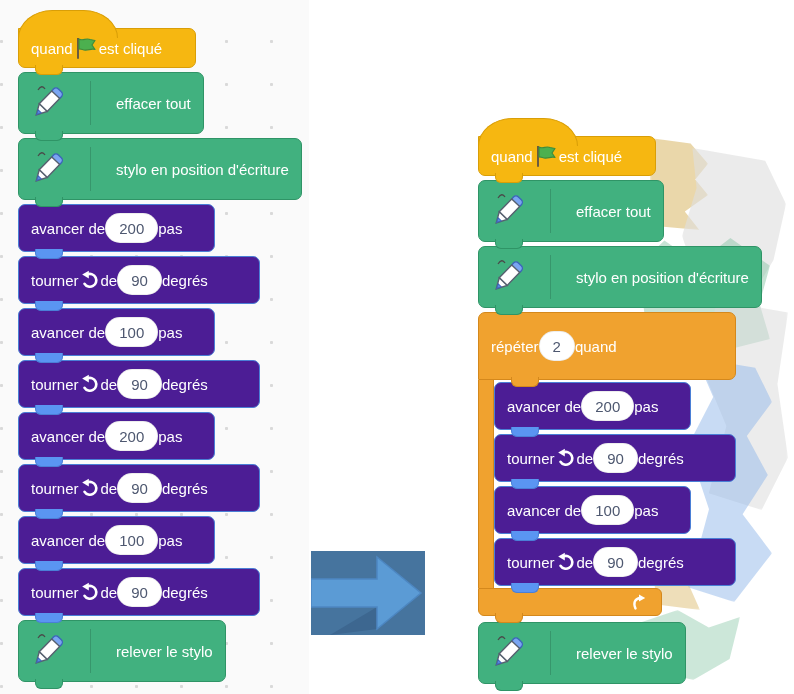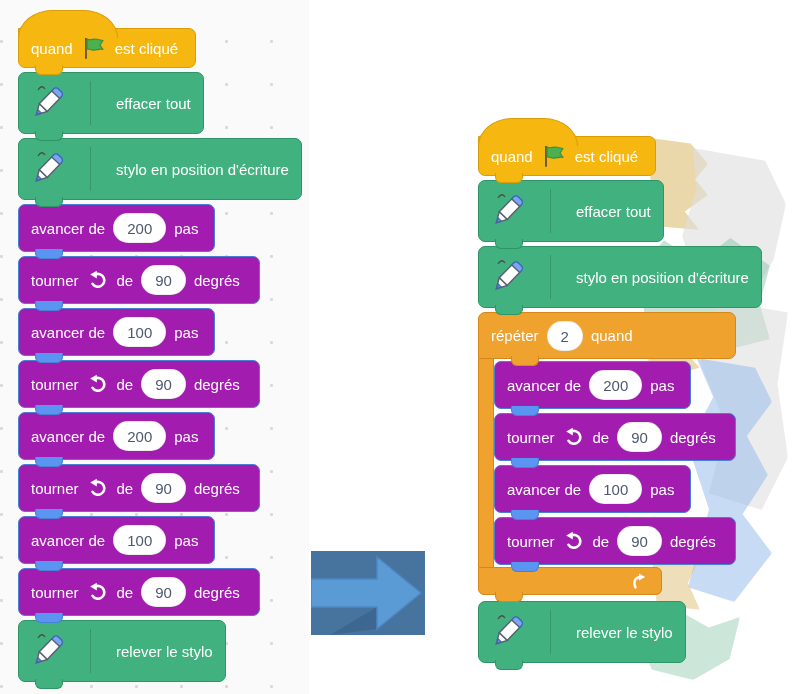--- a/index.html
+++ b/index.html
@@ -24,47 +24,47 @@
   .g6{left:688px;top:358px;width:84px;height:244px;background:#92B7EA;opacity:.5;
       clip-path:polygon(10% 0,80% 4%,100% 18%,70% 32%,95% 48%,65% 64%,100% 80%,55% 100%,0 94%,25% 62%,0 36%,30% 16%);}
   .g7{left:652px;top:556px;width:48px;height:54px;background:#D9B765;opacity:.45;
       clip-path:polygon(0 10%,100% 0,75% 50%,100% 100%,10% 90%);}
   .g8{left:636px;top:610px;width:104px;height:70px;background:#8FC9AA;opacity:.45;
       clip-path:polygon(0 20%,40% 0,70% 25%,100% 10%,90% 70%,55% 100%,15% 85%);}
 
   
   .stack{position:absolute;display:flex;flex-direction:column;align-items:flex-start;}
   .stack > * + *{margin-top:4px;}
-  .block{position:relative;display:flex;align-items:center;gap:8px;color:#fff;
+  .block{position:relative;display:flex;align-items:center;color:#fff;
          font-size:15px;border:1px solid;border-radius:7px;padding:0 12px;
          white-space:nowrap;box-sizing:border-box;}
   .c-yellow{background:#F6B711;border-color:#D99E07;}
   .c-green {background:#41B17F;border-color:#2F9466;}
-  .c-blue  {background:#a21caf;border-color:#4A7FD6;}
+  .c-blue  {background:#4c1d95;border-color:#4A7FD6;}
   .c-orange{background:#F0A22F;border-color:#D4881C;}
   .tab{position:absolute;bottom:-8px;left:16px;width:26px;height:9px;z-index:12;
        border-radius:0 0 6px 6px;border:1px solid;border-top:none;}
   .c-yellow .tab,.c-yellow.tab{background:#F6B711;border-color:#D99E07;}
   .c-green  .tab{background:#41B17F;border-color:#2F9466;}
   .c-blue   .tab{background:#5A95F2;border-color:#4A7FD6;}
   .c-orange .tab{background:#F0A22F;border-color:#D4881C;}
   .hat{height:40px;min-width:178px;border-top-left-radius:0;}
   .dome{position:absolute;top:-19px;left:-1px;width:98px;height:27px;background:#F6B711;
         border:1px solid #D99E07;border-bottom:none;border-radius:49px 49px 0 0/40px 40px 0 0;}
   .hat::before{content:"";position:absolute;top:-1px;left:2px;width:92px;height:4px;background:#F6B711;}
   .penblk{height:62px;padding-left:10px;gap:20px;}
   .blueblk{height:48px;}
   .sep{width:1px;height:44px;background:rgba(0,0,0,0.15);margin:0 5px;}
   .oval{min-width:28px;height:30px;line-height:30px;border-radius:16px;background:#ffffff;
         color:#4E5870;text-align:right;padding:0 13px;box-sizing:border-box;
         border:1px solid rgba(0,0,0,0.07);}
   .icon{display:inline-flex;align-items:center;justify-content:center;}
   
   .cblock{position:relative;}
-  .c-head{height:47px;min-width:176px;border-bottom-left-radius:0;}
+  .c-head{height:68px;min-width:176px;border-bottom-left-radius:0;}
   .c-head .tab{left:32px;}
   .c-body{display:flex;align-items:stretch;}
   .c-spine{width:16px;background:#F0A22F;border-left:1px solid #D4881C;border-right:1px solid #D4881C;box-sizing:border-box;}
   .c-inner{display:flex;flex-direction:column;align-items:flex-start;padding:2px 0;}
   .c-inner > * + *{margin-top:4px;}
   .c-foot{position:relative;height:28px;width:184px;background:#F0A22F;border:1px solid #D4881C;
           border-radius:0 6px 6px 6px;box-sizing:border-box;}
   .loop{position:absolute;right:11px;top:4px;}
   
   .arrow-box{position:absolute;left:311px;top:551px;width:114px;height:84px;}

